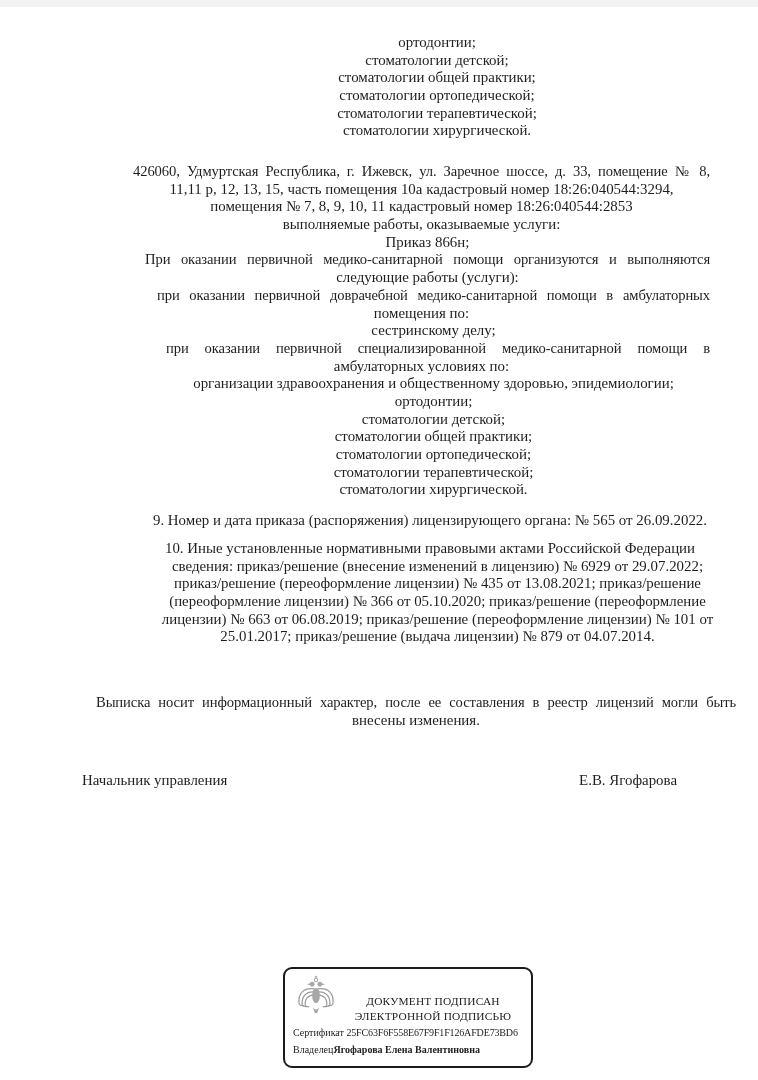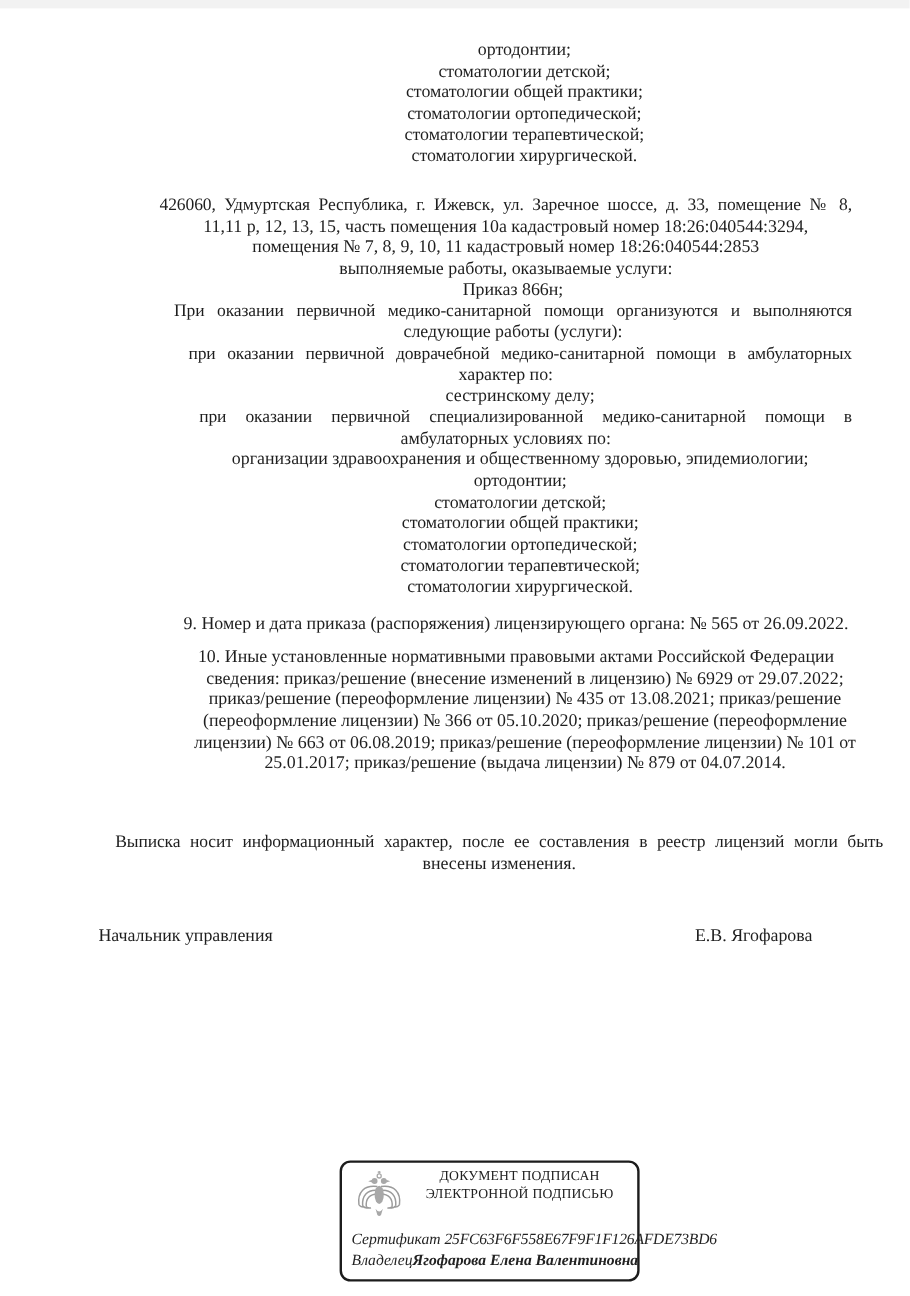--- a/index.html
+++ b/index.html
@@ -25,24 +25,24 @@
   #block-item9{left:130px;top:512px;width:600px;}
   #block-item10{left:127px;top:540px;width:606px;}
   #block-item10 .ind1{margin-left:15px;}
   #block-note{left:96px;top:694px;width:640px;}
   #block-signature{left:82px;top:772px;width:595px;display:flex;justify-content:space-between;}
   
   #stamp{
     position:absolute;left:283px;top:967px;width:250px;height:101px;
     border:2.5px solid #1c1c1c;border-radius:9px;background:#fff;box-sizing:border-box;
   }
-  .stamp-head{display:flex;align-items:flex-start;padding:4px 4px 0 8px;}
+  .stamp-head{display:flex;align-items:flex-end;padding:4px 4px 0 8px;}
   .stamp-emblem{width:46px;height:50px;flex:0 0 auto;}
   .stamp-title{flex:1;text-align:center;font-size:11.4px;line-height:14.5px;letter-spacing:0.2px;color:#222;}
-  .stamp-info{padding:1px 0 0 8px;font-size:13px;line-height:17.4px;color:#222;font-style:italic;}
+  .stamp-info{padding:1px 0 0 8px;font-size:10px;line-height:17.4px;color:#222;}
   .stamp-info .row{white-space:nowrap;}
   .cert-value{letter-spacing:-0.15px;}
   .owner-name{font-weight:bold;}
 </style>
 </head>
 <body>
 
 <div class="top-strip"></div>
 
 <div id="block-top-list" class="block">
@@ -56,21 +56,21 @@
 
 <div id="block-body" class="block">
     <div class="line ind0 just">426060, Удмуртская Республика, г. Ижевск, ул. Заречное шоссе, д. 33, помещение № 8,</div>
     <div class="line ind0">11,11 р, 12, 13, 15, часть помещения 10а кадастровый номер 18:26:040544:3294,</div>
     <div class="line ind0">помещения № 7, 8, 9, 10, 11 кадастровый номер 18:26:040544:2853</div>
     <div class="line ind0">выполняемые работы, оказываемые услуги:</div>
     <div class="line ind1">Приказ 866н;</div>
     <div class="line ind1 just">При оказании первичной медико-санитарной помощи организуются и выполняются</div>
     <div class="line ind1">следующие работы (услуги):</div>
     <div class="line ind2 just">при оказании первичной доврачебной медико-санитарной помощи в амбулаторных</div>
-    <div class="line ind0">характер по:</div>
+    <div class="line ind0">помещения по:</div>
     <div class="line ind2">сестринскому делу;</div>
     <div class="line ind3 just">при оказании первичной специализированной медико-санитарной помощи в</div>
     <div class="line ind0">амбулаторных условиях по:</div>
     <div class="line ind2">организации здравоохранения и общественному здоровью, эпидемиологии;</div>
     <div class="line ind2">ортодонтии;</div>
     <div class="line ind2">стоматологии детской;</div>
     <div class="line ind2">стоматологии общей практики;</div>
     <div class="line ind2">стоматологии ортопедической;</div>
     <div class="line ind2">стоматологии терапевтической;</div>
     <div class="line ind2">стоматологии хирургической.</div>

